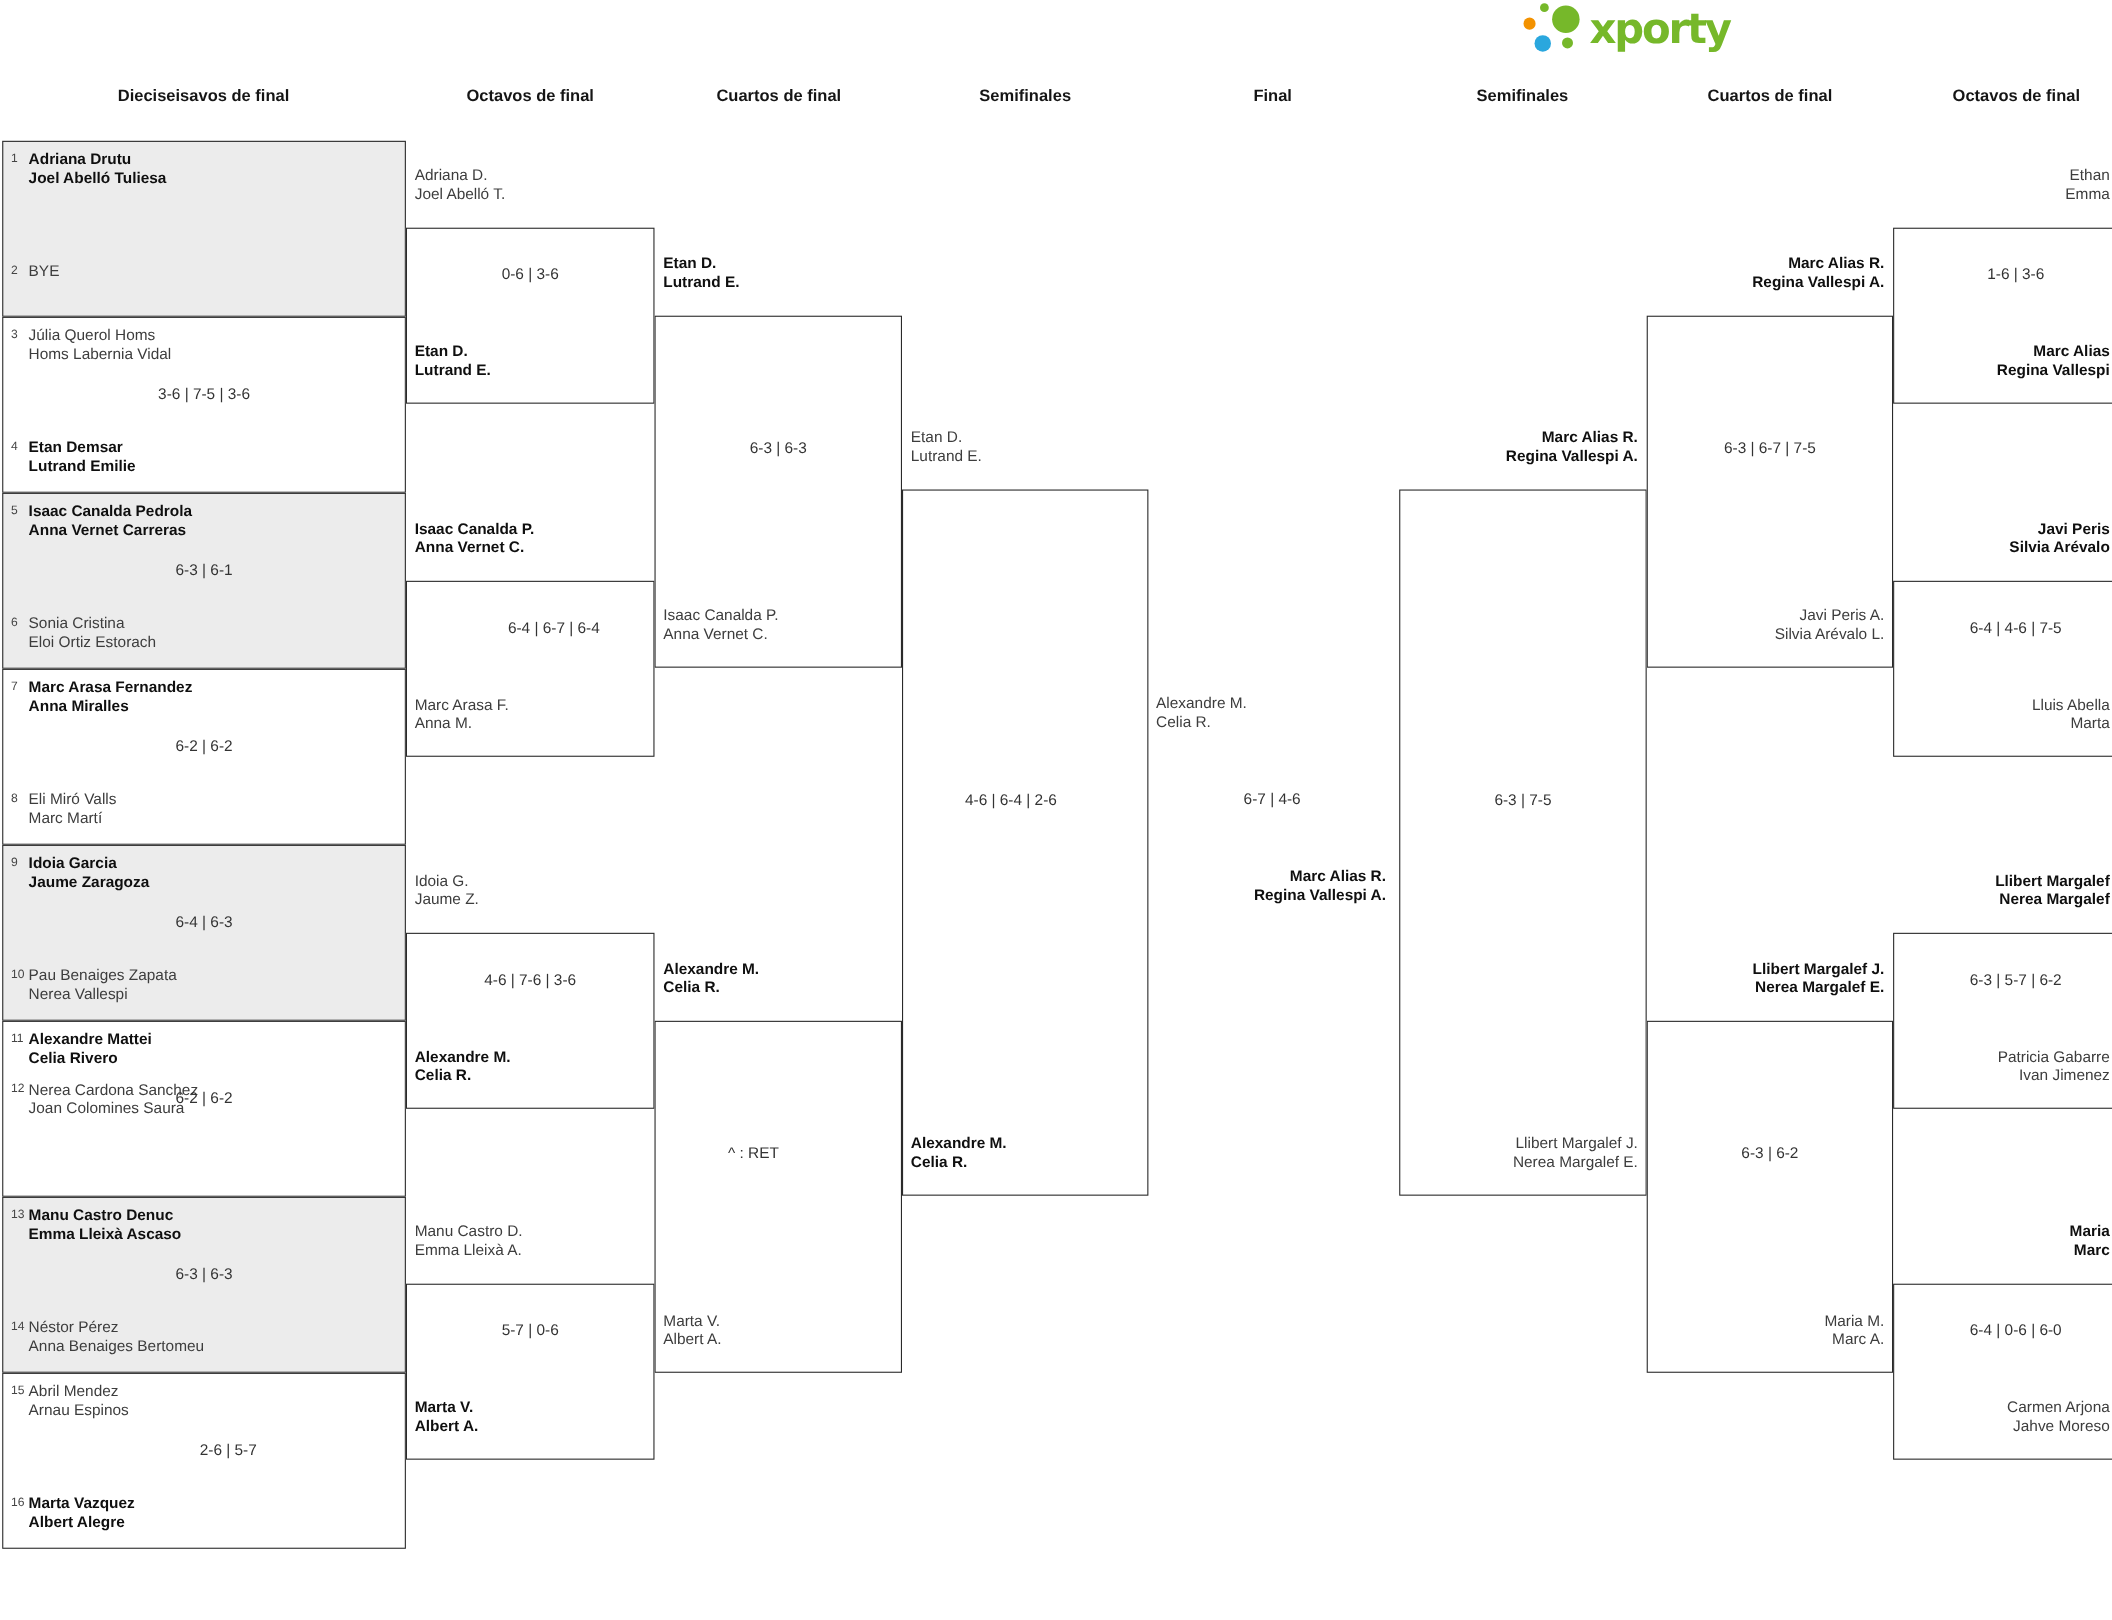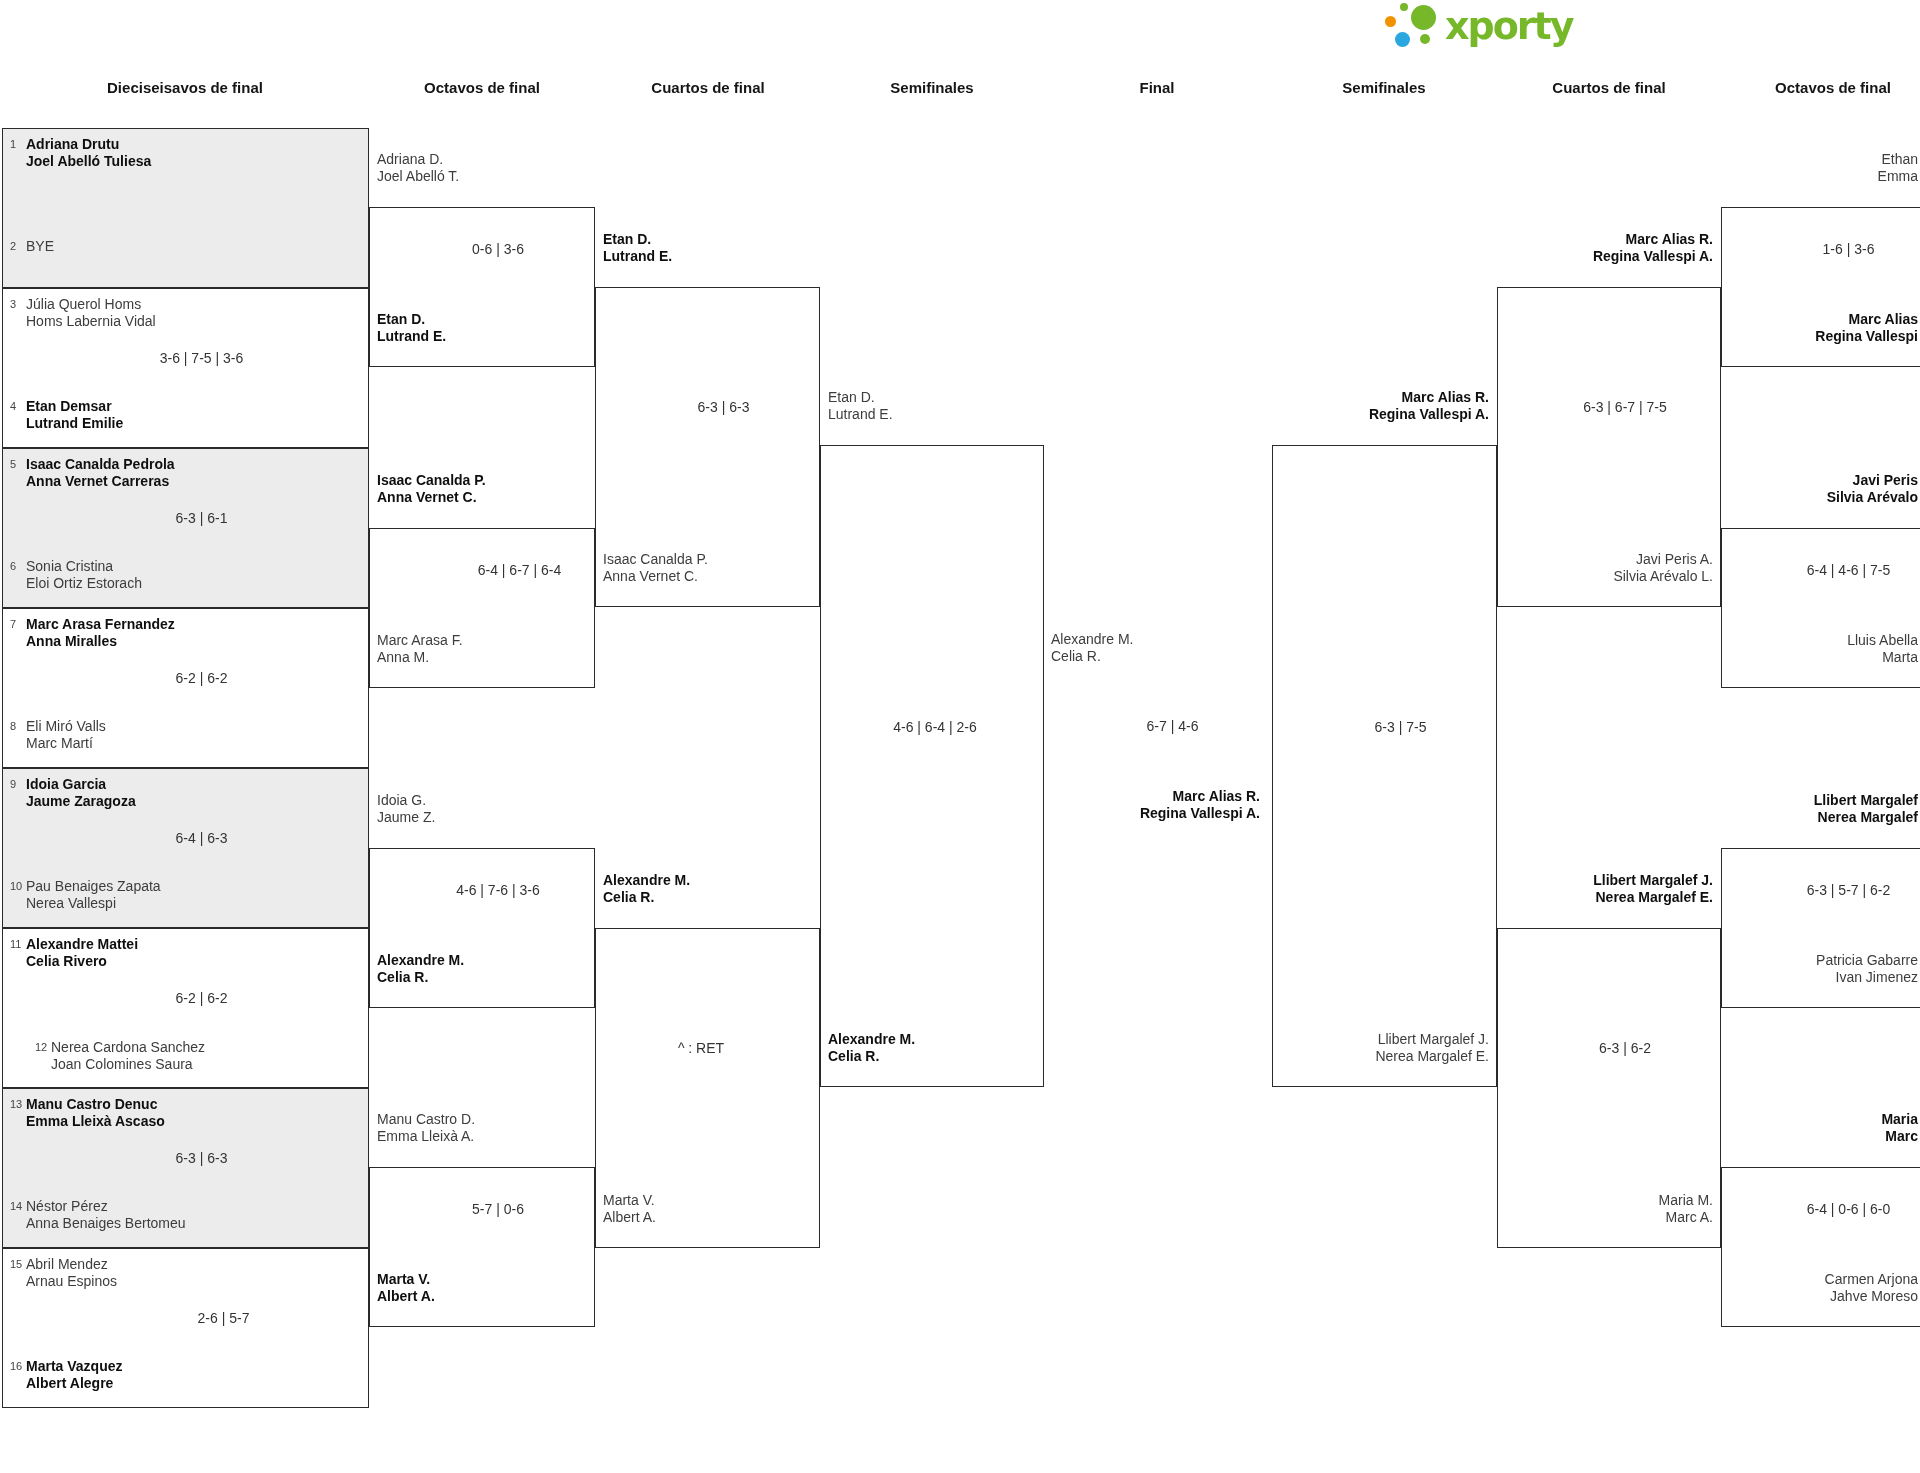--- a/index.html
+++ b/index.html
@@ -16,21 +16,21 @@
   #logo .d-green-sm{left:17px;top:3px;width:8px;height:8px;background:#76b82a;}
   #logo .d-green-lg{left:28px;top:5px;width:25px;height:25px;background:#76b82a;}
   #logo .d-blue{left:12px;top:32px;width:15px;height:15px;background:#2aa7de;}
   #logo .d-green-sm2{left:37px;top:34px;width:10px;height:10px;background:#76b82a;}
   #logo .word{position:absolute;left:62px;top:4px;font-size:38px;font-weight:800;
               letter-spacing:-2px;color:#76b82a;font-family:"DejaVu Sans",sans-serif;}
   .round-header{position:absolute;top:79px;transform:translateX(-50%);
                 font-size:15px;font-weight:700;color:#151515;white-space:nowrap;}
   .match-box{position:absolute;border:1px solid #2a2a2a;box-sizing:border-box;background:#fff;}
   .match-box.shaded{background:#ececec;}
-  .score{position:absolute;font-size:14px;color:#333;text-align:center;white-space:nowrap;margin-left:16px;}
+  .score{position:absolute;font-size:14px;color:#333;text-align:center;white-space:nowrap;}
   .team-block{position:absolute;white-space:nowrap;}
   .team-block.right{text-align:right;}
   .nm{font-size:14px;line-height:17px;color:#3d3d3d;}
   .team-block.bold .nm{font-weight:700;color:#0f0f0f;}
   .d-team{position:absolute;display:flex;align-items:flex-start;}
   .seed{font-size:11px;color:#444;min-width:16px;margin-top:2px;}
 </style>
 </head>
 <body>
 
@@ -137,21 +137,21 @@
       </div>
       <div class="score" style="left: 2px; top: 830px; width: 367px;">6-4 | 6-3</div>
       <div class="match-box" style="left: 2px; top: 928px; width: 367px; height: 160px;"></div>
       <div class="d-team" style="left: 10px; top: 936px;">
         <div class="seed">11</div>
         <div class="team-block-inline team-block bold" style="position: static;">
           <div class="nm">Alexandre Mattei</div>
           <div class="nm">Celia Rivero</div>
         </div>
       </div>
-      <div class="d-team" style="left: 10px; top: 1039px; margin-left: 25px;">
+      <div class="d-team" style="left: 10px; top: 982px;">
         <div class="seed">12</div>
         <div class="team-block-inline team-block" style="position: static;">
           <div class="nm">Nerea Cardona Sanchez</div>
           <div class="nm">Joan Colomines Saura</div>
         </div>
       </div>
       <div class="score" style="left: 2px; top: 990px; width: 367px;">6-2 | 6-2</div>
       <div class="match-box shaded" style="left: 2px; top: 1088px; width: 367px; height: 160px;"></div>
       <div class="d-team" style="left: 10px; top: 1096px;">
         <div class="seed">13</div>

